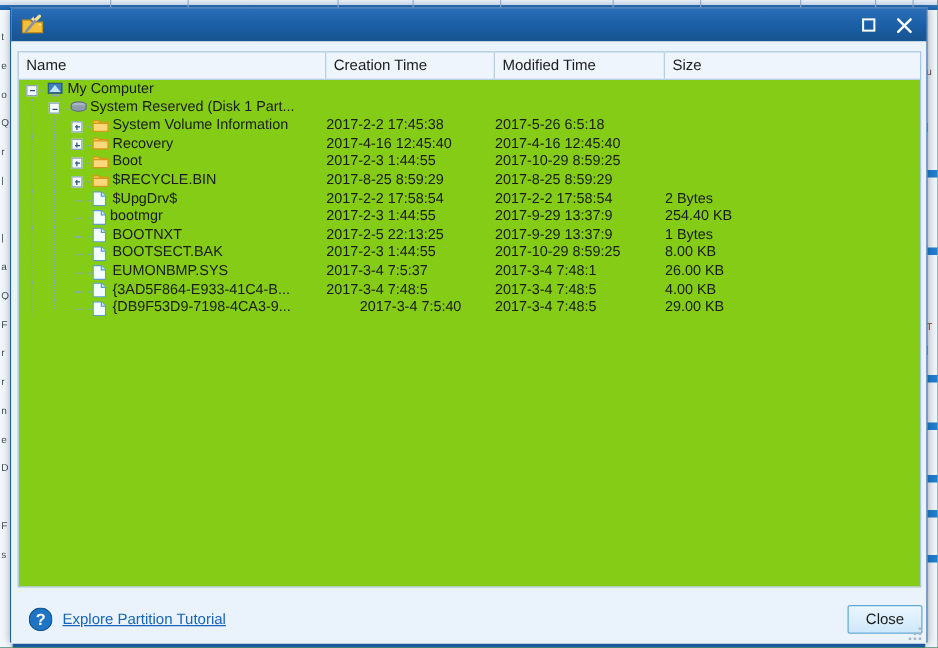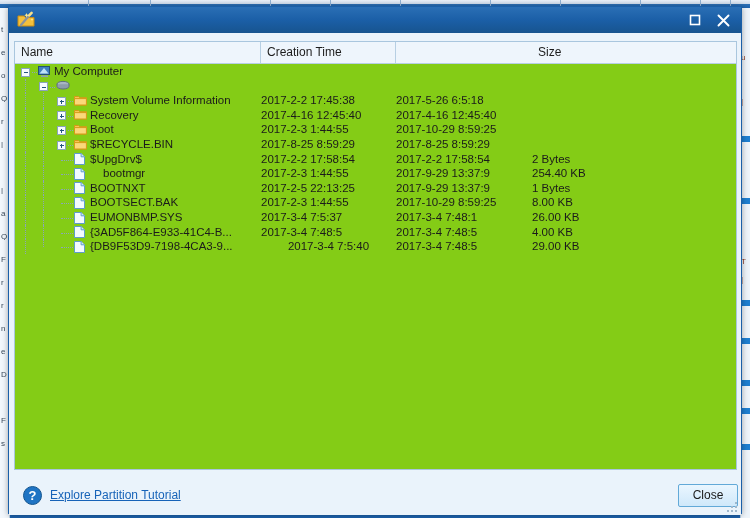--- a/index.html
+++ b/index.html
@@ -207,38 +207,39 @@
       </svg>
     </span>
   </div>
 
   <div id="dialog-body">
 
     <div id="list-panel">
       <div id="col-header">
           <div class="col-h" style="left: 0px; width: 246px;">Name</div>
           <div class="col-h" style="left: 246px; width: 135px;">Creation Time</div>
+          <div class="col-h" style="left: 381px; width: 136px;">Modified Time</div>
           <div class="col-h last" style="left: 517px; width: 206px;">Size</div>
         </div>
       <div id="rows">
           <div class="row" style="top: 0px;">
             <div class="cell c-name" style="width: 246px;"><div class="tw" style="width: 240px;"><span class="exp" style="left: 6px;"></span><span class="dash" style="left: 17px; width: 5px;"></span><span class="ico" style="left: 23px;"><svg width="13" height="12" viewBox="0 0 13 12">
                     <rect x="0.5" y="0.5" width="11" height="8" fill="#3f7fbf" stroke="#23536f"></rect>
                     <path d="M1.5 7.5 L6 2 L10.5 7.5 Z" fill="#bfe3f7"></path>
                     <rect x="3" y="9.5" width="7" height="1.6" fill="#8fa3b4"></rect>
                   </svg></span><span class="lbl" style="left: 39px;">My Computer</span></div></div>
             <div class="cell c-create" style="width: 135px;"></div>
             <div class="cell c-mod" style="width: 136px;"></div>
             <div class="cell c-size" style="width: 206px;"></div>
           </div>
           <div class="row" style="top: 14.6px;">
             <div class="cell c-name" style="width: 246px;"><div class="tw" style="width: 240px;"><span class="vline" style="left: 10px; top: 0px; height: 14.6px;"></span><span class="exp" style="left: 24px;"></span><span class="dash" style="left: 35px; width: 5px;"></span><span class="ico" style="left: 41px;"><svg width="14" height="11" viewBox="0 0 14 11">
                     <ellipse cx="7" cy="4" rx="6" ry="2.6" fill="#a9b6c2" stroke="#60707e"></ellipse>
                     <path d="M1 4.2 v2.2 a6 2.6 0 0 0 12 0 V4.2" fill="#8e9dab" stroke="#60707e"></path>
-                  </svg></span></div></div>
+                  </svg></span><span class="lbl" style="left: 57px;">System Reserved (Disk 1 Part...</span></div></div>
             <div class="cell c-create" style="width: 135px;"></div>
             <div class="cell c-mod" style="width: 136px;"></div>
             <div class="cell c-size" style="width: 206px;"></div>
           </div>
           <div class="row" style="top: 29.2px;">
             <div class="cell c-name" style="width: 246px;"><div class="tw" style="width: 240px;"><span class="vline" style="left: 10px; top: 0px; height: 14.6px;"></span><span class="vline" style="left: 28px; top: 0px; height: 14.6px;"></span><span class="exp plus" style="left: 42px;"></span><span class="dash" style="left: 53px; width: 5px;"></span><span class="ico" style="left: 59px;"><svg width="13" height="11" viewBox="0 0 13 11">
                     <path d="M0.5 1.5 h4.2 l1 1.2 h6.8 V10 H0.5 Z" fill="#f6c652" stroke="#d49a17"></path>
                     <path d="M0.5 3.6 h11.9 V10 H0.5 Z" fill="#fbd87b" stroke="#d49a17"></path>
                   </svg></span><span class="lbl" style="left: 75px;">System Volume Information</span></div></div>
             <div class="cell c-create" style="width: 135px;">2017-2-2 17:45:38</div>
@@ -278,21 +279,21 @@
                     <path d="M7.1 0.5 V3.8 H10.5" fill="#cfe6f7" stroke="#5e9ccb"></path>
                   </svg></span><span class="lbl" style="left: 75px;">$UpgDrv$</span></div></div>
             <div class="cell c-create" style="width: 135px;">2017-2-2 17:58:54</div>
             <div class="cell c-mod" style="width: 136px;">2017-2-2 17:58:54</div>
             <div class="cell c-size" style="width: 206px;">2 Bytes</div>
           </div>
           <div class="row" style="top: 102.2px;">
             <div class="cell c-name" style="width: 246px;"><div class="tw" style="width: 240px;"><span class="vline" style="left: 10px; top: 0px; height: 14.6px;"></span><span class="vline" style="left: 28px; top: 0px; height: 14.6px;"></span><span class="dash" style="left: 46px; width: 12px;"></span><span class="ico" style="left: 59px;"><svg width="11" height="12" viewBox="0 0 11 12">
                     <path d="M0.5 0.5 h6.6 L10.5 3.8 V11.5 H0.5 Z" fill="#f3fbff" stroke="#5e9ccb"></path>
                     <path d="M7.1 0.5 V3.8 H10.5" fill="#cfe6f7" stroke="#5e9ccb"></path>
-                  </svg></span><span class="lbl" style="left: 88px;">bootmgr</span></div></div>
+                  </svg></span><span class="lbl" style="left: 73px;">bootmgr</span></div></div>
             <div class="cell c-create" style="width: 135px;">2017-2-3 1:44:55</div>
             <div class="cell c-mod" style="width: 136px;">2017-9-29 13:37:9</div>
             <div class="cell c-size" style="width: 206px;">254.40 KB</div>
           </div>
           <div class="row" style="top: 116.8px;">
             <div class="cell c-name" style="width: 246px;"><div class="tw" style="width: 240px;"><span class="vline" style="left: 10px; top: 0px; height: 14.6px;"></span><span class="vline" style="left: 28px; top: 0px; height: 14.6px;"></span><span class="dash" style="left: 46px; width: 12px;"></span><span class="ico" style="left: 59px;"><svg width="11" height="12" viewBox="0 0 11 12">
                     <path d="M0.5 0.5 h6.6 L10.5 3.8 V11.5 H0.5 Z" fill="#f3fbff" stroke="#5e9ccb"></path>
                     <path d="M7.1 0.5 V3.8 H10.5" fill="#cfe6f7" stroke="#5e9ccb"></path>
                   </svg></span><span class="lbl" style="left: 75px;">BOOTNXT</span></div></div>
             <div class="cell c-create" style="width: 135px;">2017-2-5 22:13:25</div>

